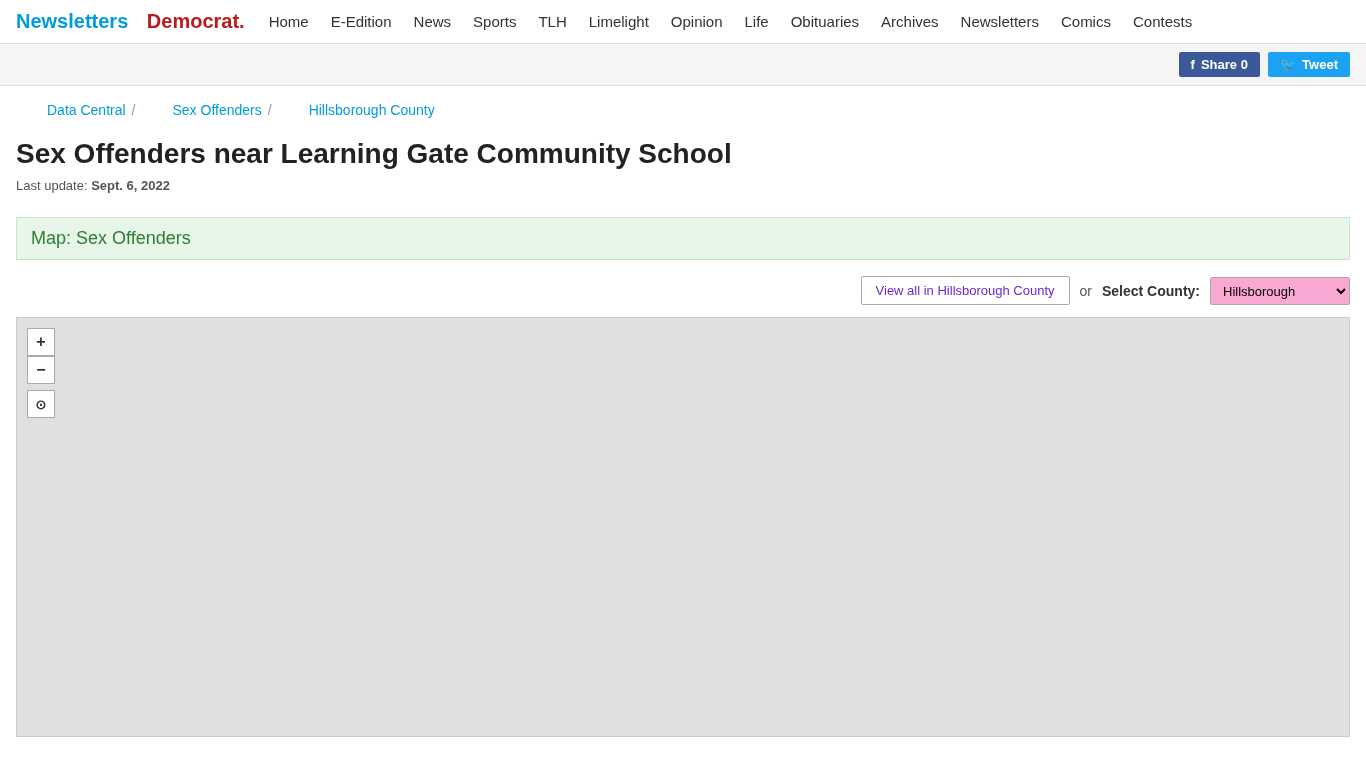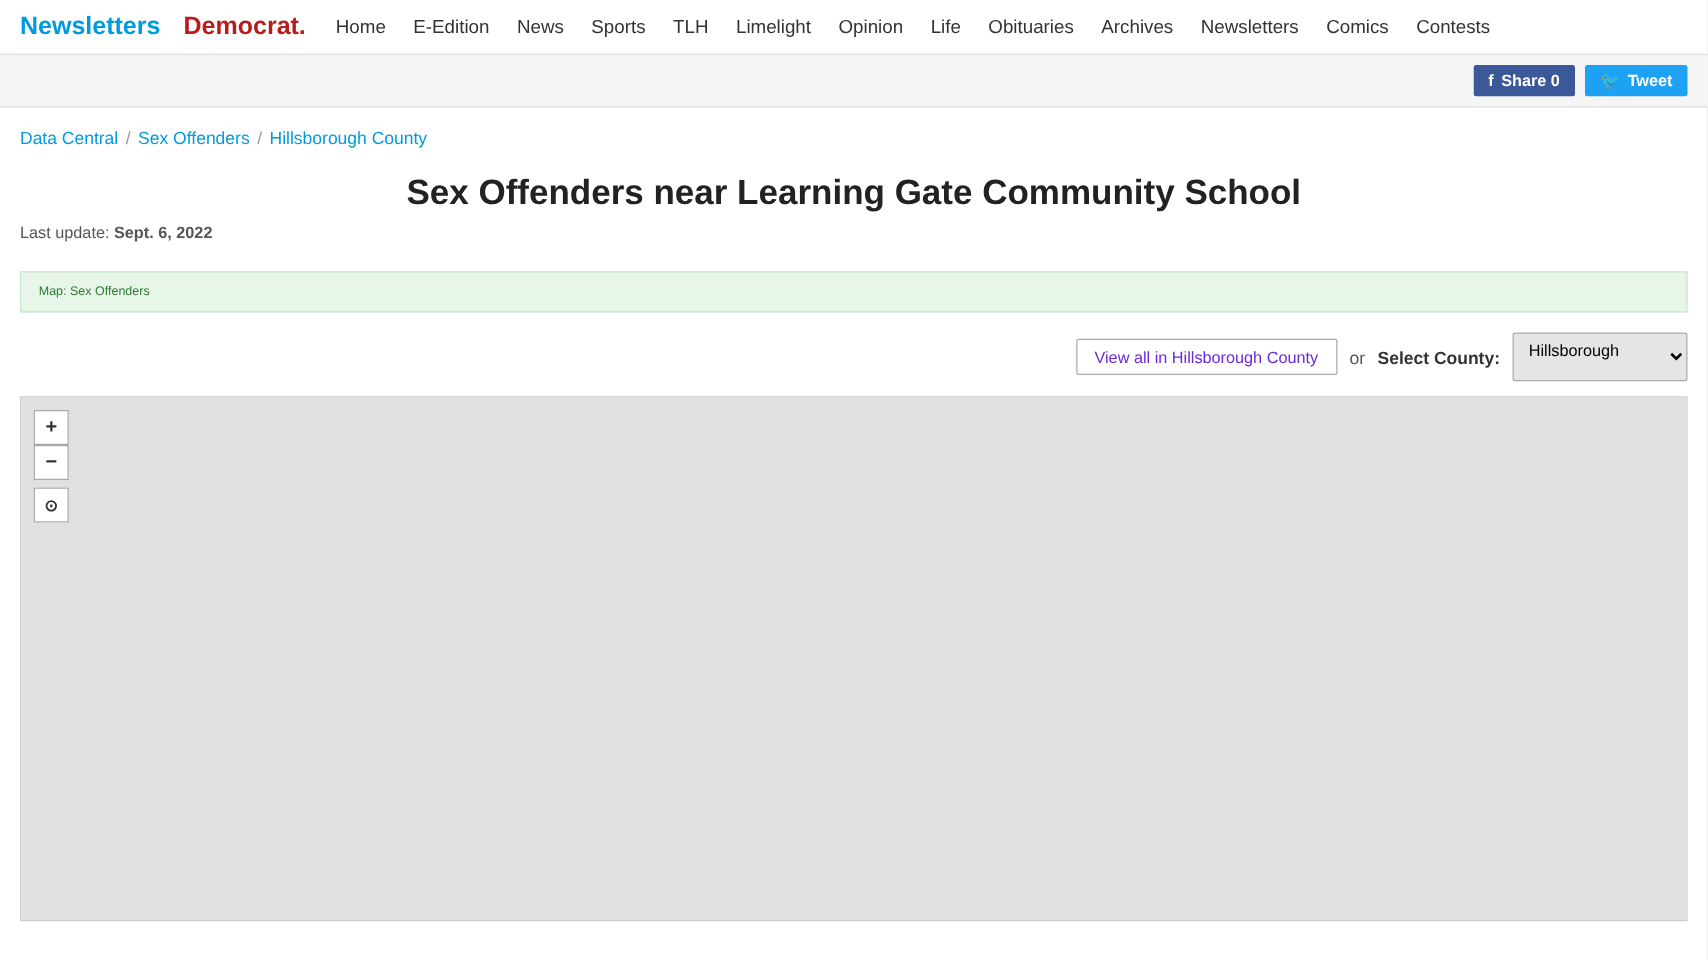--- a/index.html
+++ b/index.html
@@ -89,50 +89,50 @@
     .breadcrumb {
       display: flex;
       align-items: center;
       gap: 6px;
       font-size: 14px;
       margin-bottom: 20px;
     }
     .breadcrumb a {
       color: #009bde;
       text-decoration: none;
+      margin-left: 31px;
     }
     .breadcrumb-sep {
       color: #999;
     }
 
     
     .page-title {
       font-size: 28px;
       font-weight: bold;
       color: #222;
       margin-bottom: 8px;
-      text-align: center;
     }
 
     
     .last-update {
       font-size: 13px;
       color: #555;
       margin-bottom: 24px;
     }
     .last-update strong {
       font-weight: bold;
     }
 
     
     .map-header {
       background: #e8f5e9;
       border: 1px solid #c8e6c9;
       padding: 10px 14px;
-      font-size: 10px;
+      font-size: 18px;
       color: #2e7d32;
       margin-bottom: 16px;
     }
 
     
     .map-controls {
       display: flex;
       justify-content: flex-end;
       align-items: center;
       gap: 10px;
@@ -147,24 +147,24 @@
       border-radius: 2px;
       color: #6d28d9;
     }
     .select-county-label {
       font-size: 14px;
       font-weight: bold;
       color: #333;
     }
     .county-select {
       border: 1px solid #aaa;
-      padding: 5px 24px 15px 8px;
-      font-size: 13px;
-      cursor: pointer;
-      background: #e5e5e5;
+      padding: 5px 24px 4px 8px;
+      font-size: 13px;
+      cursor: pointer;
+      background: #f9a8d4;
       border-radius: 2px;
       min-width: 140px;
       appearance: auto;
     }
     .or-text {
       font-size: 14px;
       color: #555;
     }
 
     

